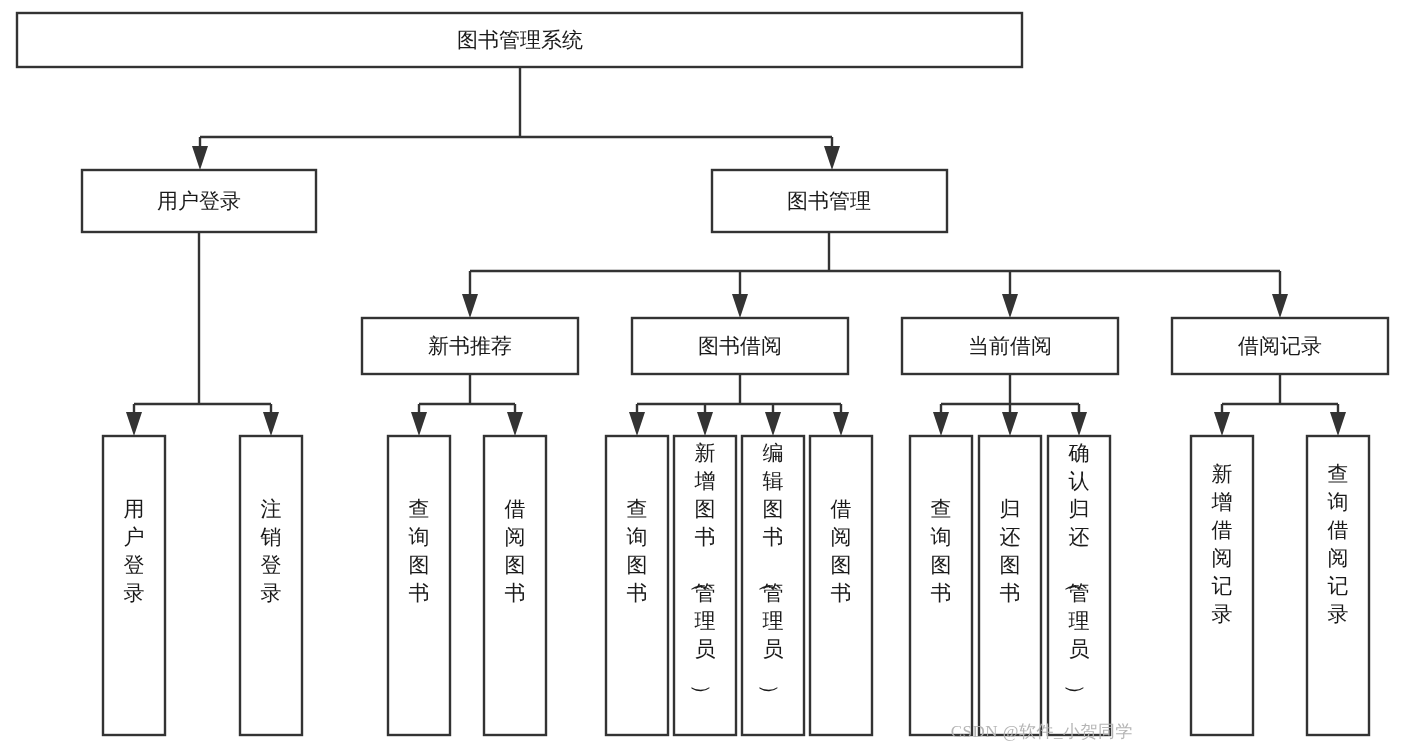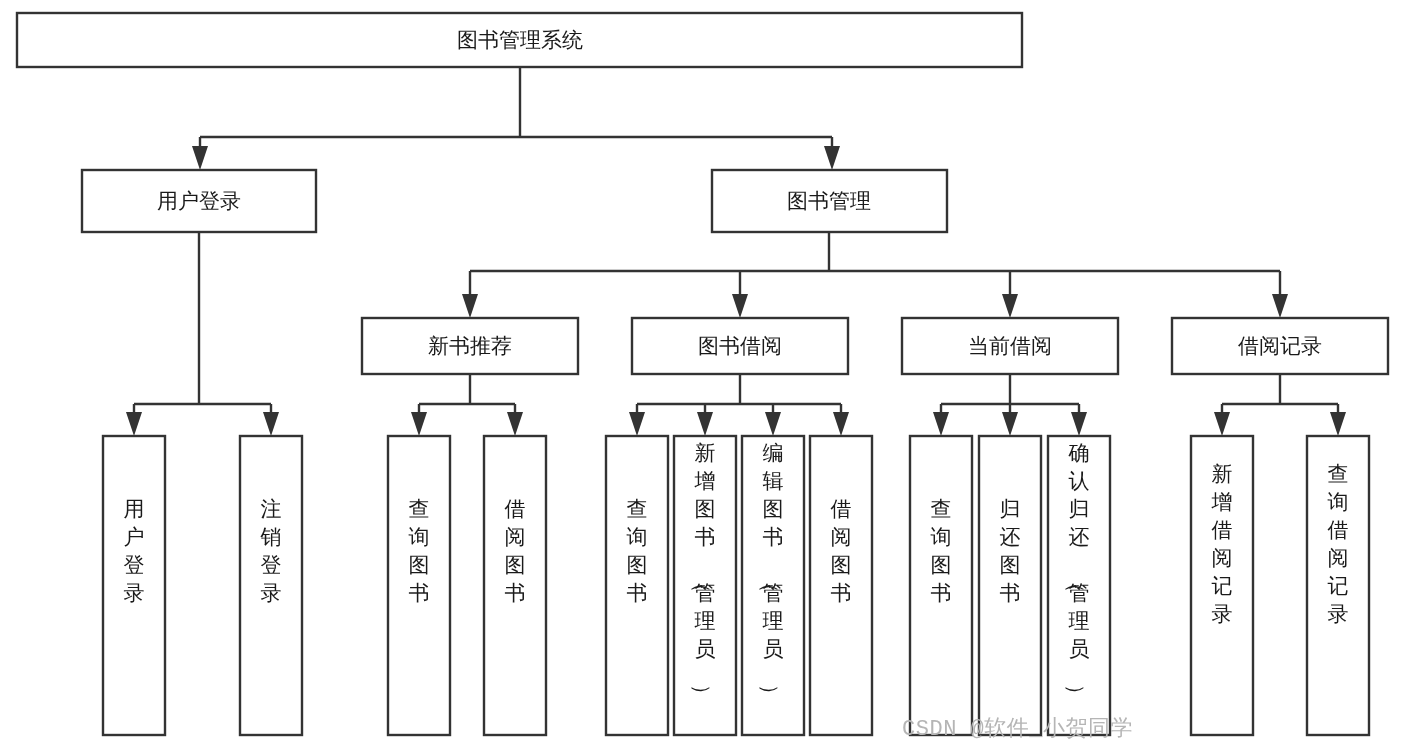--- a/index.html
+++ b/index.html
@@ -53,22 +53,22 @@
   .node-label-v {
     fill: #1a1a1a;
     font-family: "Liberation Sans", "DejaVu Sans", sans-serif;
     font-size: 21px;
     text-anchor: middle;
   }
   .watermark {
     position: absolute;
     right: 12px;
     bottom: 4px;
-    font-family: Liberation Mono, monospace;
-    font-size: 22px;
+    font-family: Liberation Serif, serif;
+    font-size: 17px;
     color: #b5b5b5;
     letter-spacing: 0.5px;
     white-space: nowrap;
     user-select: none;
     pointer-events: none;
   }
 </style>
 </head>
 <body>
 

